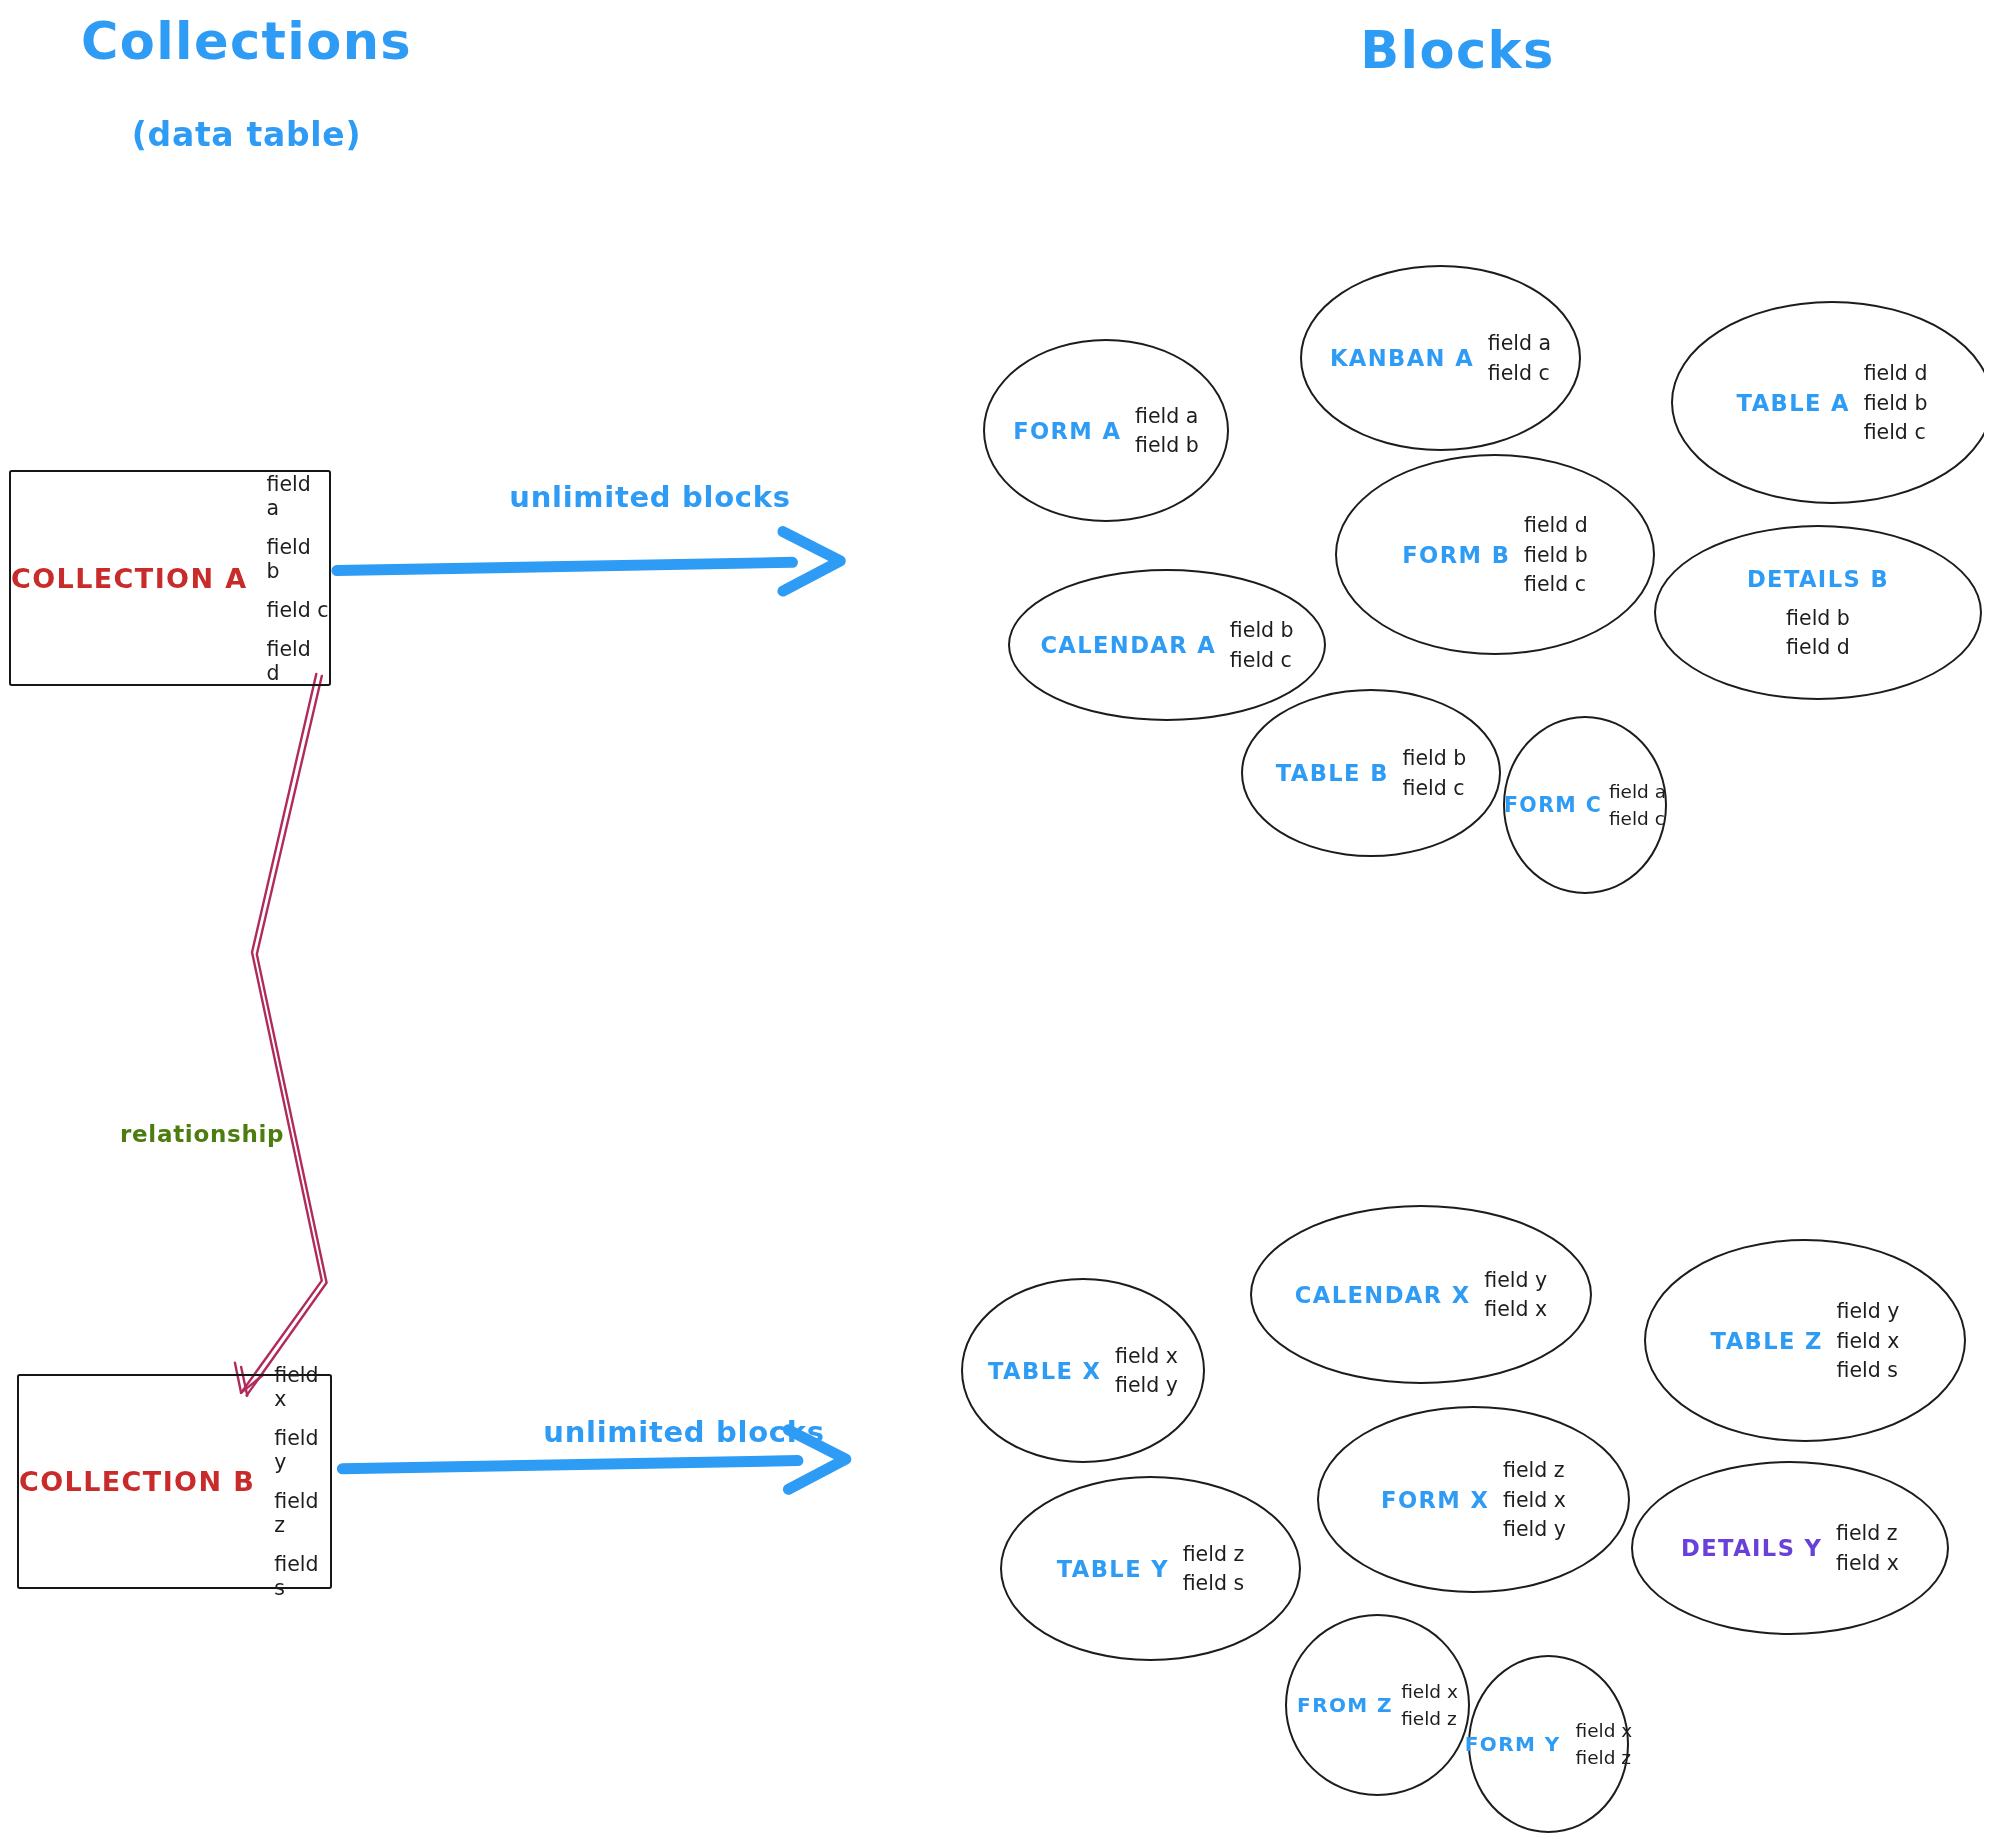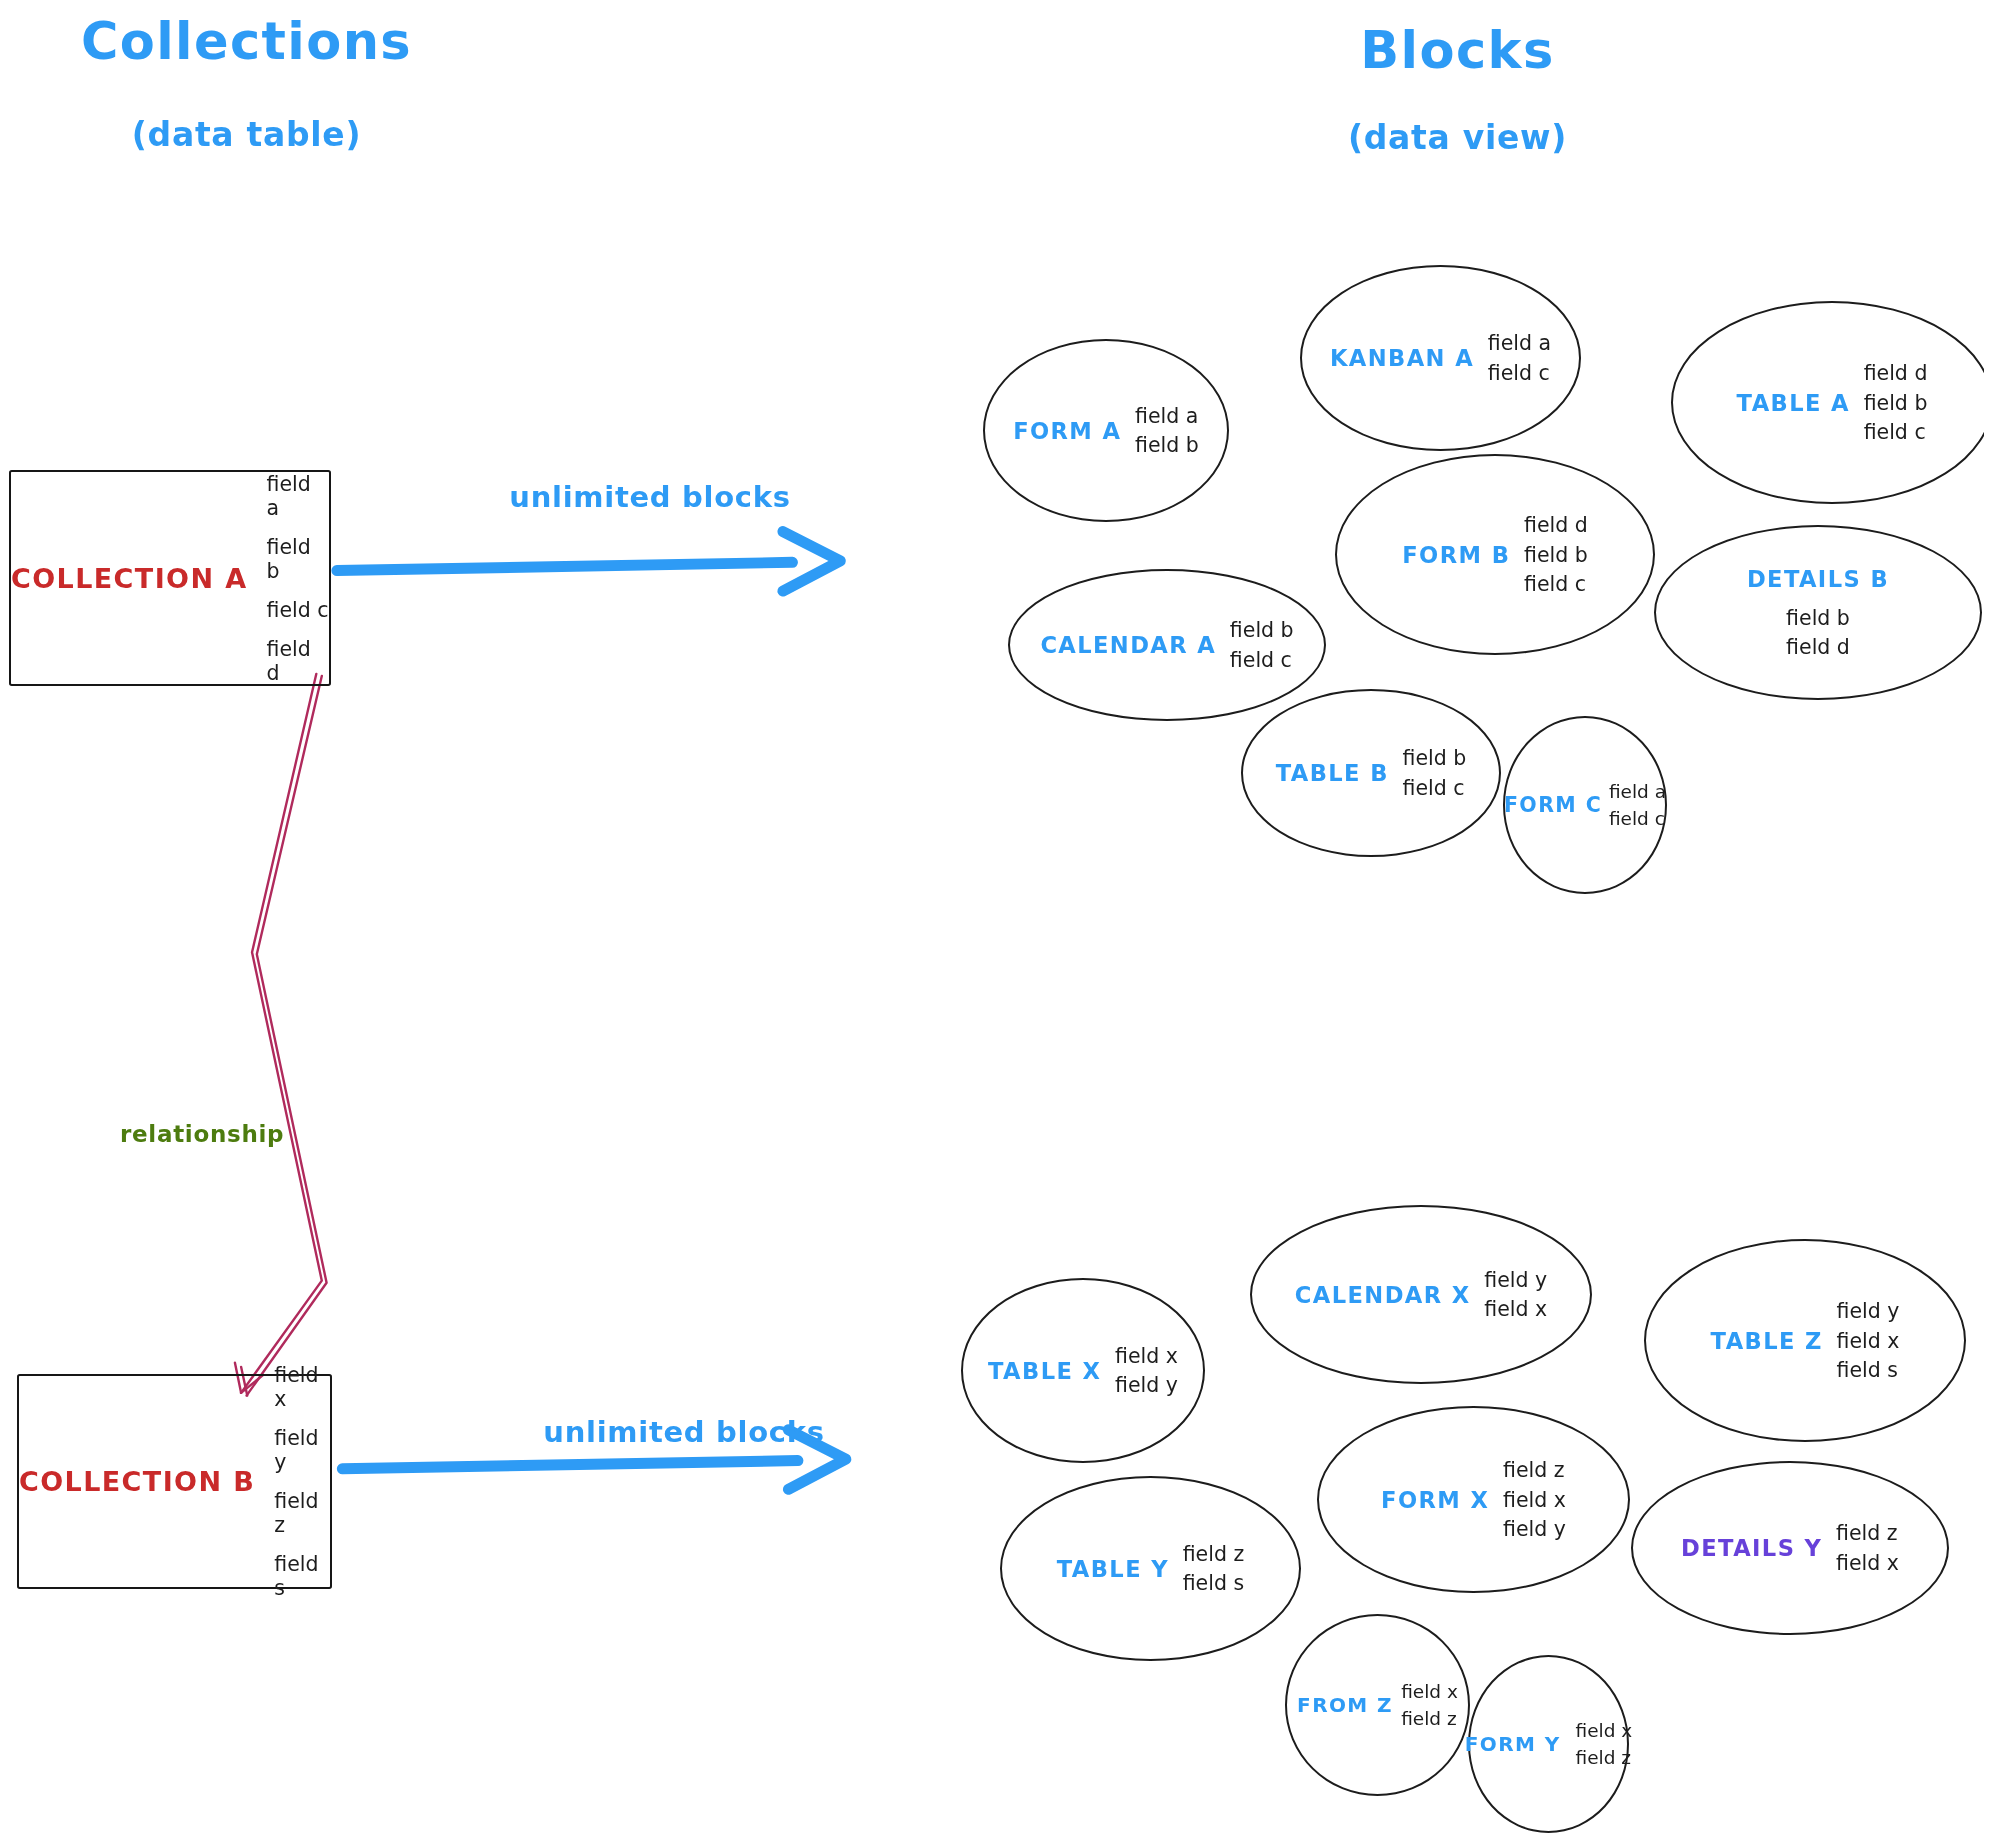--- a/index.html
+++ b/index.html
@@ -79,21 +79,20 @@
       <polyline points="470,988 375,1395 477,1875 360,2040"></polyline>
       <path d="M352 2036 L343 1992"></path>
       <path d="M352 2036 L384 2010"></path>
       <path d="M361 2040 L352 1998"></path>
     </g>
   </svg>
 
   <div class="txt title" style="left:38px;top:12.3px;width:417px;">Collections</div>
   <div class="txt subtitle" style="left:38px;top:115px;width:417px;">(data table)</div>
   <div class="txt title" style="left:1266px;top:20.5px;width:383px;">Blocks</div>
-  <div class="txt subtitle" style="left:1266px;top:118px;width:383px;">(data view)</div>
 
   <div class="txt arrow-label" style="left:479px;top:480px;width:342px;">unlimited blocks</div>
   <div class="txt arrow-label" style="left:513px;top:1415px;width:342px;">unlimited blocks</div>
   <div class="txt rel-label" style="left:120px;top:1121px;">relationship</div>
 
   <div class="colbox" style="left:9px;top:470px;width:322px;height:216px;">
     <div class="colname">COLLECTION A</div>
     <div class="colfields">
       <div>field a</div>
       <div>field b</div>

